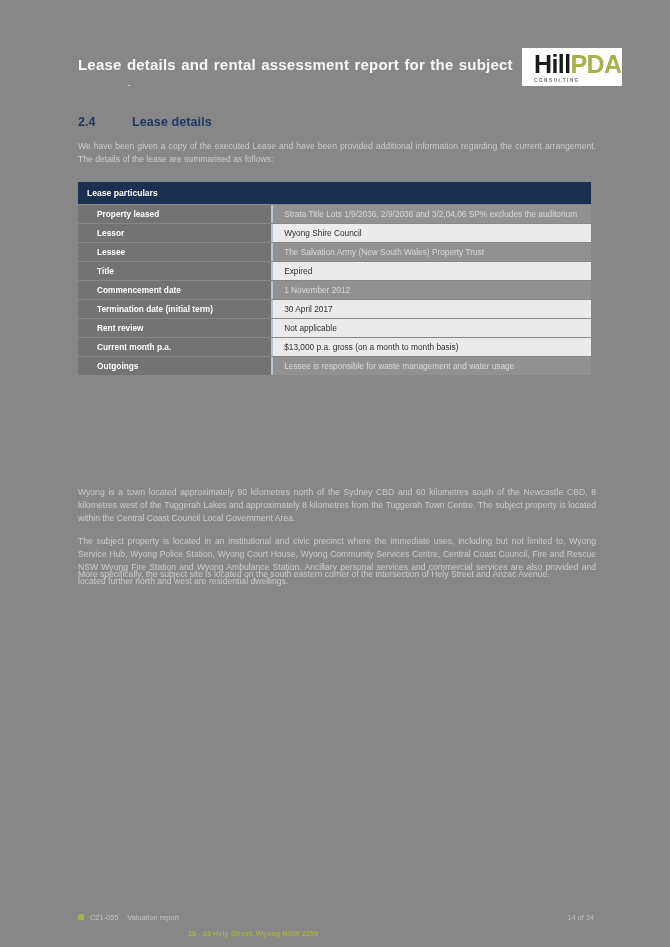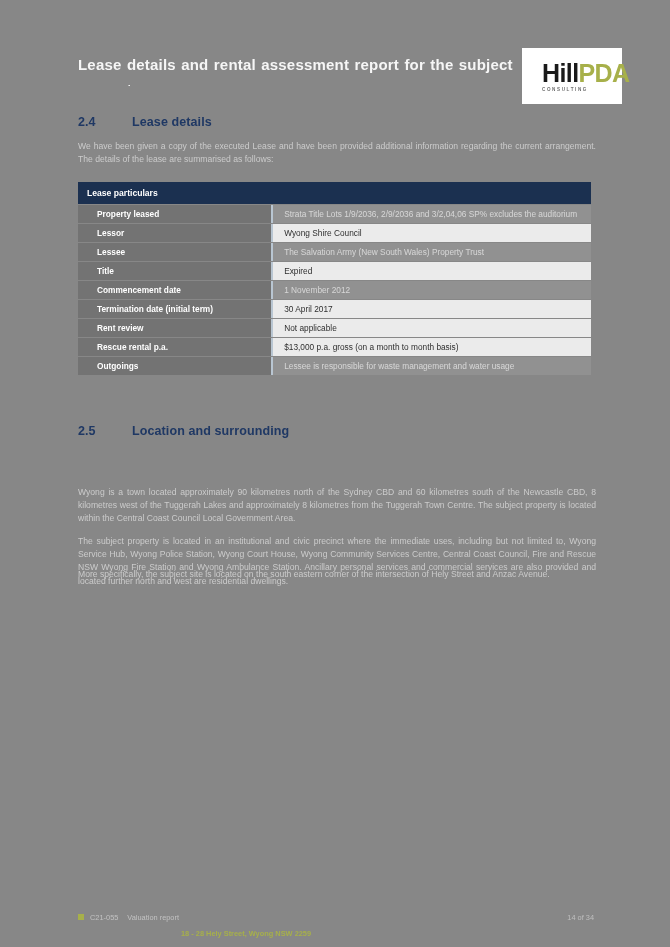--- a/index.html
+++ b/index.html
@@ -45,27 +45,27 @@
     opacity: 0.92;
     filter: blur(0.35px);
     mix-blend-mode: screen;
     word-spacing: 1px;
   }
   .logo-block {
     position: absolute;
     right: 0;
     top: 0;
     width: 100px;
-    height: 56px;
+    height: 38px;
     background: #ffffff;
     display: flex;
     flex-direction: column;
     justify-content: center;
     align-items: flex-start;
-    padding-left: 20px;
+    padding-left: 12px;
     box-sizing: border-box;
   }
   .logo-main {
     font-size: 25px;
     font-weight: bold;
     line-height: 25px;
     letter-spacing: -0.6px;
     white-space: nowrap;
   }
   .logo-hill { color: #1a1a1a; }
@@ -184,21 +184,21 @@
     color: #d6d6d6;
     opacity: 0.75;
     filter: blur(0.4px);
     margin-right: 9px;
     white-space: nowrap;
   }
   .footer-doc {
     color: #d6d6d6;
     opacity: 0.75;
     filter: blur(0.4px);
-    margin-right: 2px;
+    margin-right: 9px;
     white-space: nowrap;
   }
   .footer-addr {
     color: #a7b04a;
     font-weight: bold;
     filter: blur(0.35px);
     white-space: nowrap;
     margin-top: 32px;
   }
   .footer-page {
@@ -258,33 +258,30 @@
         </tr>
         <tr class="row-light">
           <td class="cell-label">Termination date (initial term)</td>
           <td class="cell-value"><span class="clear-val">30 April 2017</span></td>
         </tr>
         <tr class="row-light">
           <td class="cell-label">Rent review</td>
           <td class="cell-value"><span class="clear-val">Not applicable</span></td>
         </tr>
         <tr class="row-light">
-          <td class="cell-label">Rescue rental p.a.</td>
+          <td class="cell-label">Current month p.a.</td>
           <td class="cell-value"><span class="clear-val">$13,000 p.a. gross (on a month to month basis)</span></td>
         </tr>
         <tr class="row-dark">
           <td class="cell-label">Outgoings</td>
           <td class="cell-value"><span class="redacted">Lessee is responsible for waste management and water usage</span></td>
         </tr>
       </tbody>
   </table>
 
-  <div class="section-heading" id="heading-25">
-    <span class="num">2.5</span><span>Location and surrounding</span>
-  </div>
 
   <div class="body-text" id="loc-para-1">Wyong is a town located approximately 90 kilometres north of the Sydney CBD and 60 kilometres south of the Newcastle CBD, 8 kilometres west of the Tuggerah Lakes and approximately 8 kilometres from the Tuggerah Town Centre. The subject property is located within the Central Coast Council Local Government Area.</div>
   <div class="body-text" id="loc-para-2">The subject property is located in an institutional and civic precinct where the immediate uses, including but not limited to, Wyong Service Hub, Wyong Police Station, Wyong Court House, Wyong Community Services Centre, Central Coast Council, Fire and Rescue NSW Wyong Fire Station and Wyong Ambulance Station. Ancillary personal services and commercial services are also provided and located further north and west are residential dwellings.</div>
   <div class="body-text" id="loc-para-3">More specifically, the subject site is located on the south eastern corner of the intersection of Hely Street and Anzac Avenue.</div>
 
   <div class="page-footer">
     <span class="footer-mark"></span>
     <span class="footer-ref">C21-055</span>
     <span class="footer-doc">Valuation report</span>
     <span class="footer-addr">18 - 28 Hely Street, Wyong NSW 2259</span>

